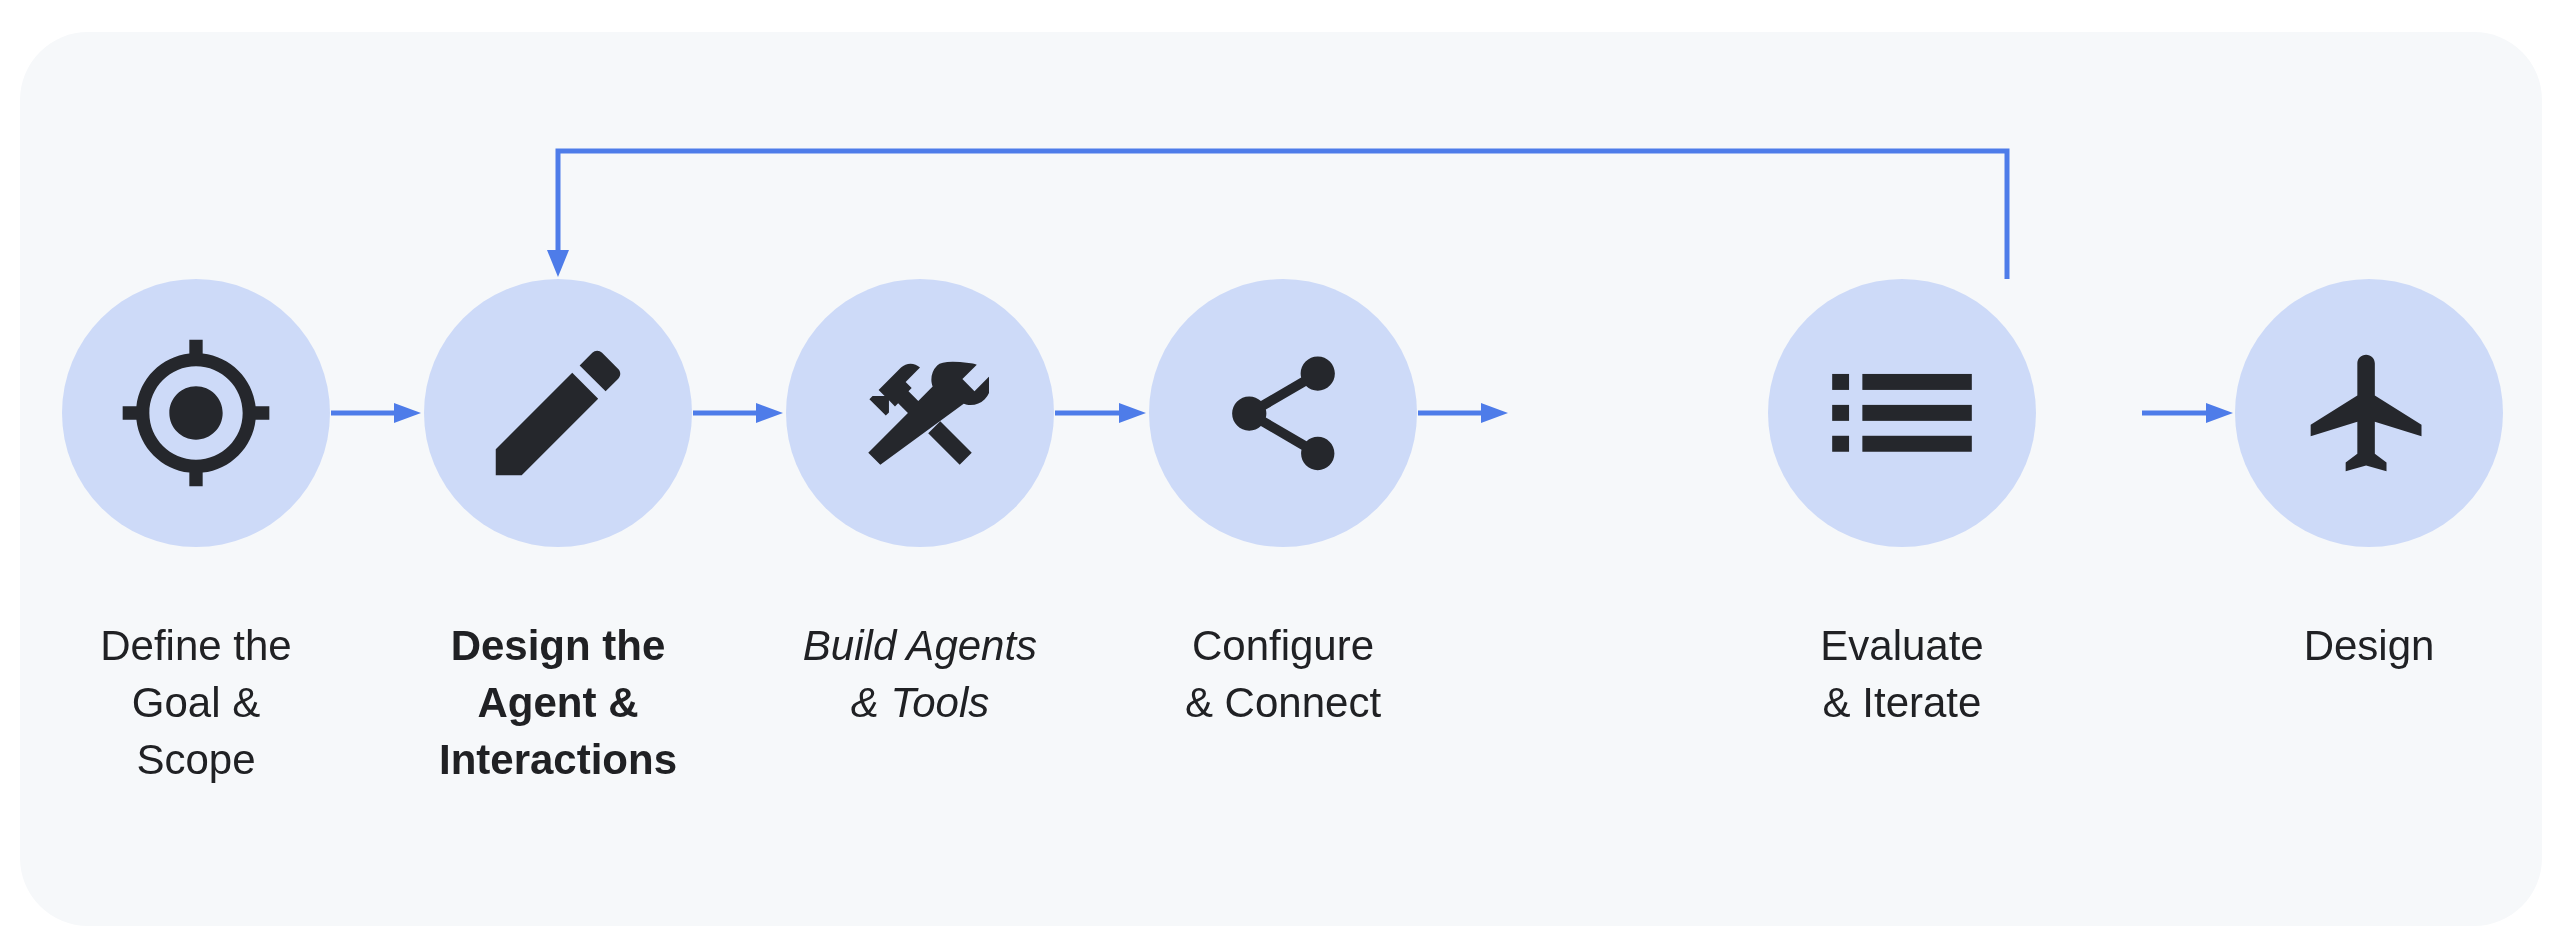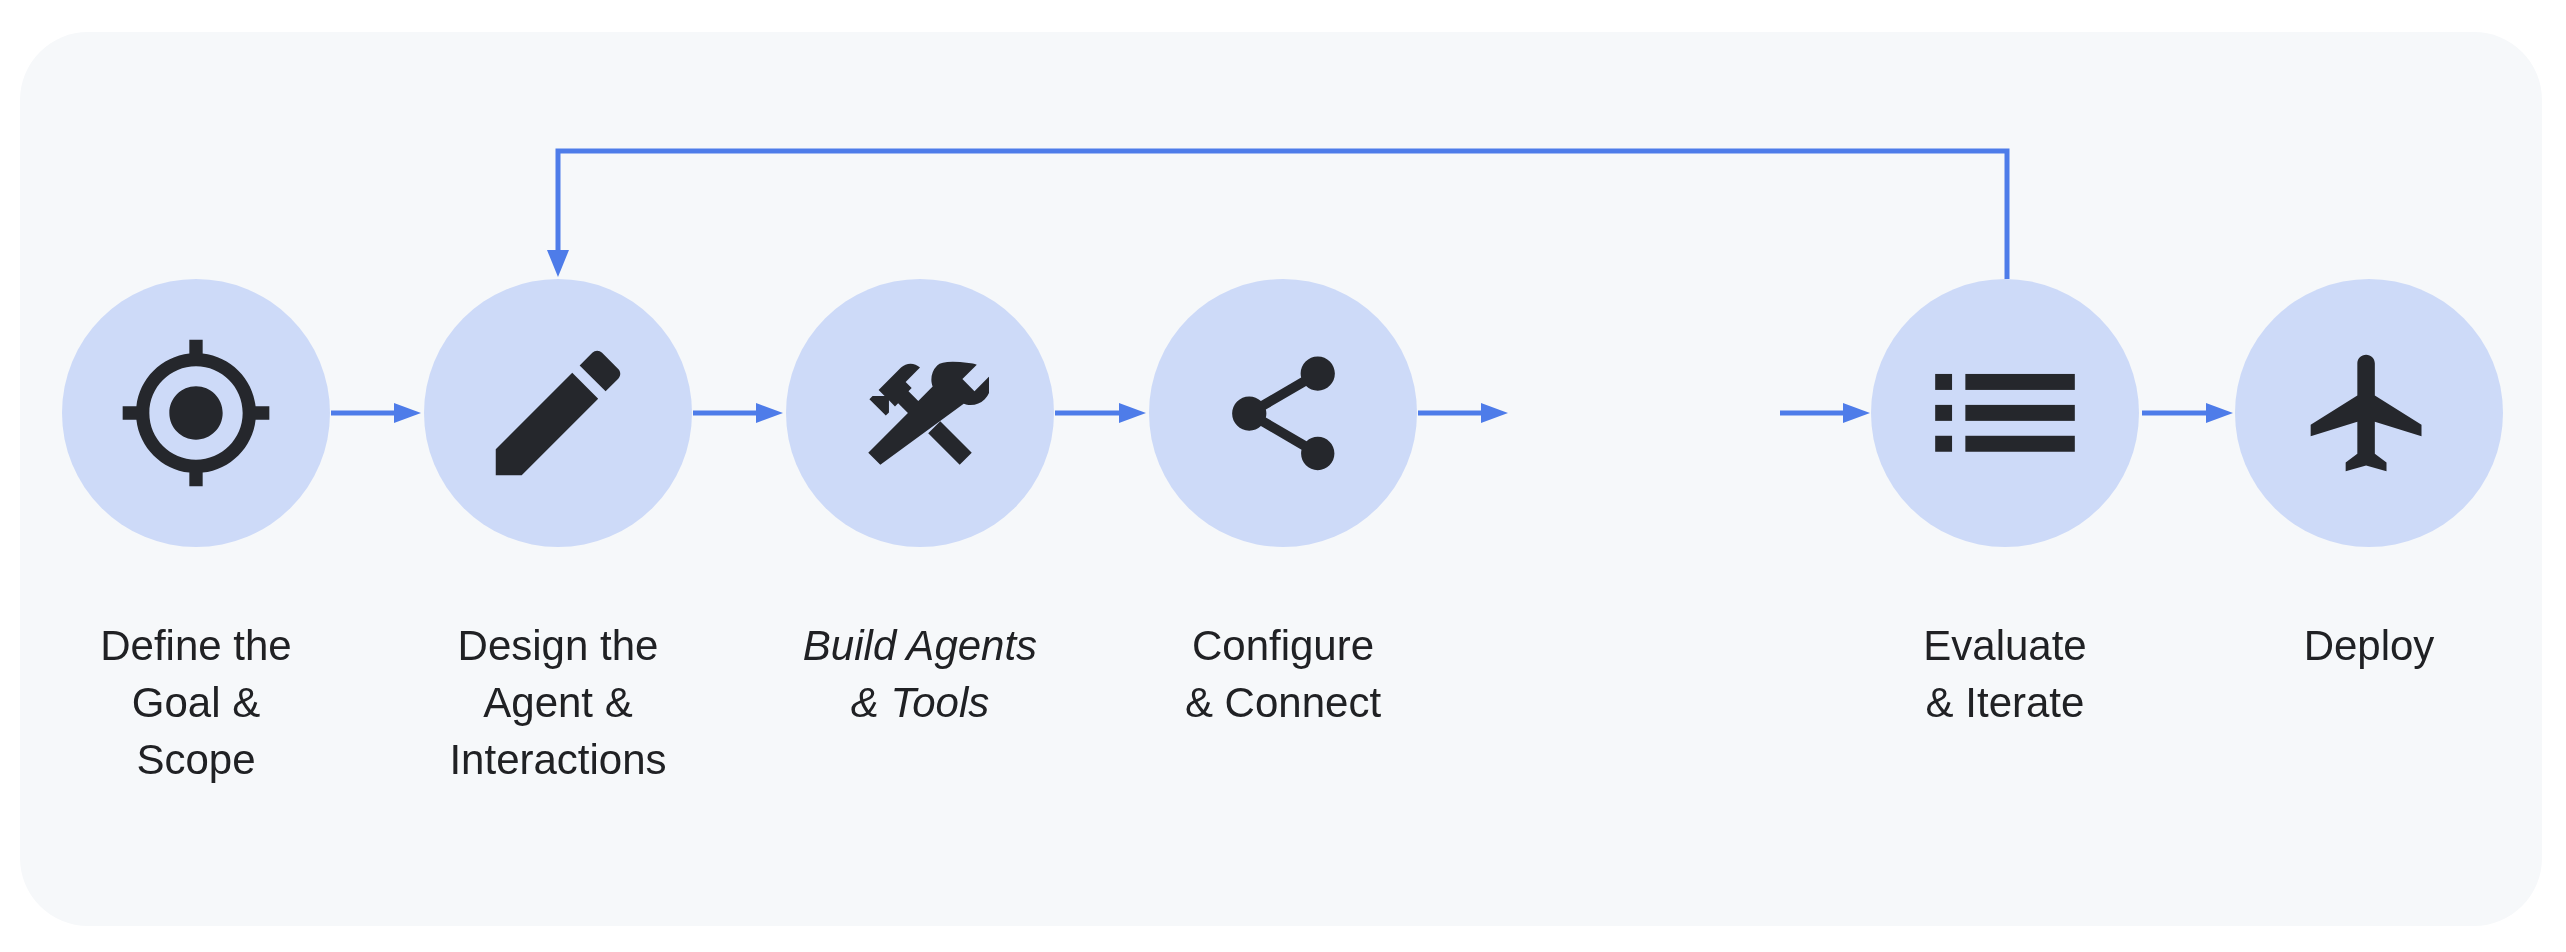--- a/index.html
+++ b/index.html
@@ -68,25 +68,25 @@
     white-space: pre-line;
   }
   .icon-shape { fill: var(--icon-color, #25272C); }
   .icon-stroke {
     stroke: var(--icon-color, #25272C);
     stroke-width: 2.6;
     fill: none;
   }
   .icon-slot { fill: var(--circle-fill, #CDDAF8); }
   .step-1 { left:   36px; }
-  .step-2 { left:  398px; }
+  .step-2 { left:  398px; font-weight: bold; }
   .step-3 { left:  760px; font-style: italic; }
   .step-4 { left: 1123px; }
   .step-5 { left: 1485px; }
-  .step-6 { left: 1845px; }
+  .step-6 { left: 1742px; }
   .step-7 { left: 2209px; }
 </style>
 </head>
 <body>
 
 <div class="stage">
 
   <div class="card"></div>
 
   <svg class="lines-layer" viewBox="0 0 2566 952" xmlns="http://www.w3.org/2000/svg">
@@ -179,16 +179,16 @@
     <div class="step-label">Evaluate
 &amp; Iterate</div>
   </div>
 
   <div class="step step-7">
     <div class="step-circle">
       <svg width="140" height="140" viewBox="0 0 24 24" xmlns="http://www.w3.org/2000/svg">
         <path class="icon-shape" d="M21 16v-2l-8-5V3.5c0-.83-.67-1.5-1.5-1.5S10 2.67 10 3.5V9l-8 5v2l8-2.5V19l-2 1.5V22l3.5-1 3.5 1v-1.5L13 19v-5.5l8 2.5z"></path>
       </svg>
     </div>
-    <div class="step-label">Deploy</div>
+    <div class="step-label">Design</div>
   </div>
 
 </div>
 
 </body></html>

